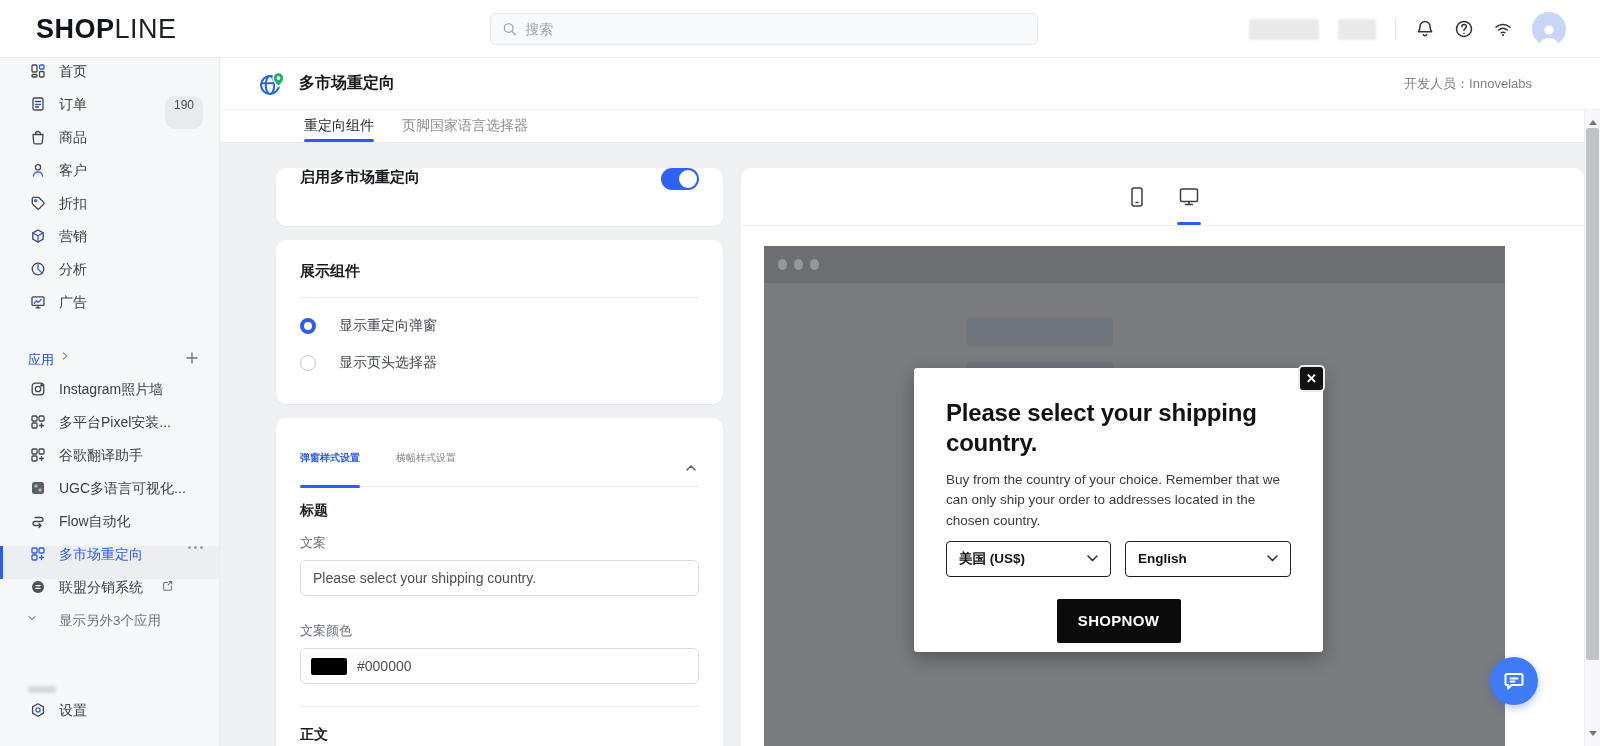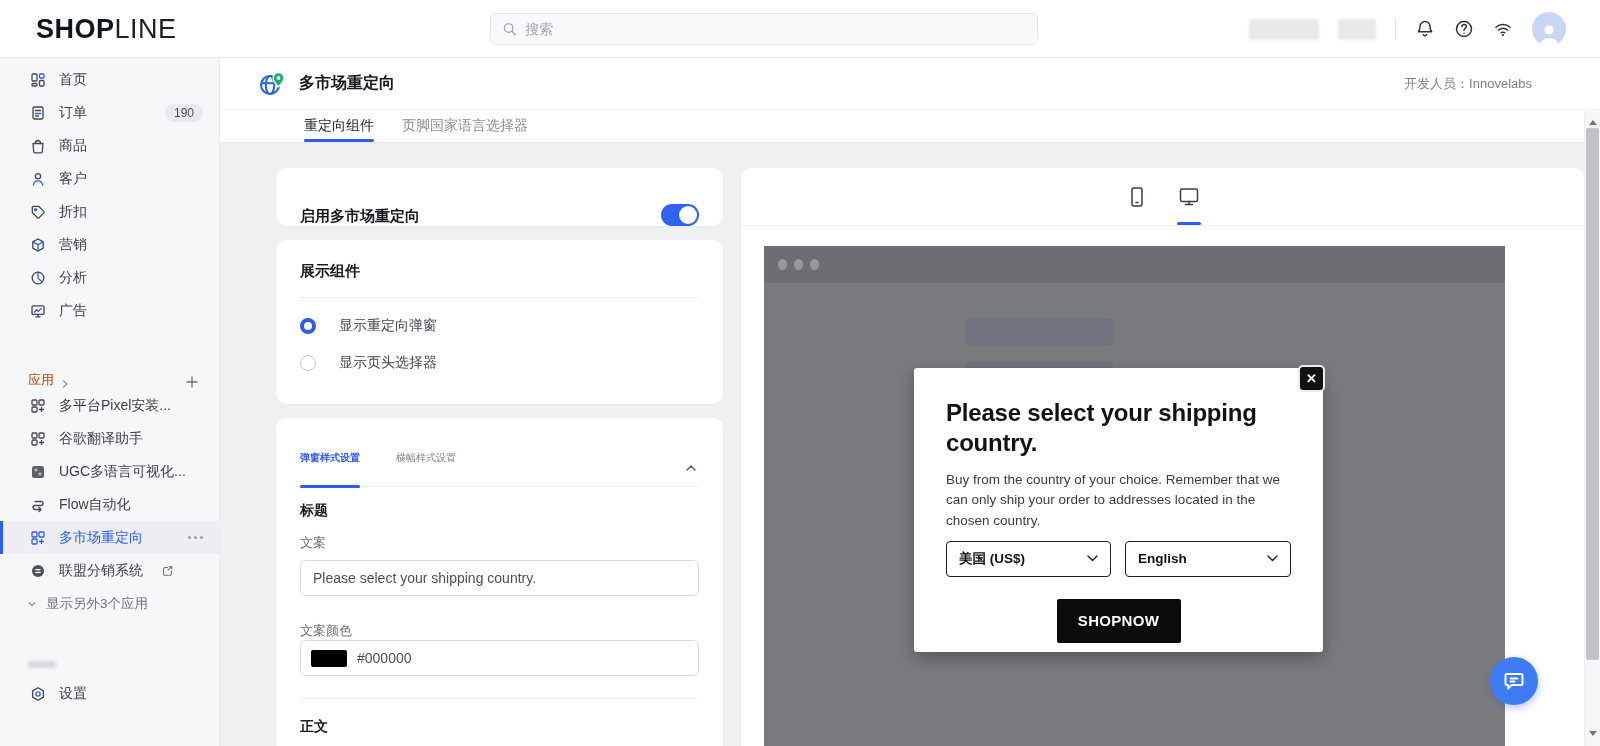--- a/index.html
+++ b/index.html
@@ -19,36 +19,36 @@
   .top-right { position:absolute; right:34px; top:0; height:58px; display:flex; align-items:center; gap:19px; }
   .redact { height:21px; background:#e9e9e9; border-radius:2px; filter:blur(1px); }
   .vdiv { width:1px; height:22px; background:#e2e3e7; }
   .tbi { width:20px; height:20px; cursor:pointer; }
   .avatar { width:34px; height:34px; border-radius:50%; background:#c9d6f3; display:flex; align-items:flex-end;
             justify-content:center; overflow:hidden; cursor:pointer; }
 
   
   .sidebar { position:absolute; left:0; top:58px; width:220px; bottom:0; background:#f6f7f9;
              border-right:1px solid #e8eaec; padding-top:5px; z-index:20; }
-  .nav-item { height:33px; display:flex; align-items:center; padding-left:30px; gap:13px; font-size:14px;
+  .nav-item { height:33px; display:flex; padding-left:30px; gap:13px; font-size:14px;
               color:#3a3e45; cursor:pointer; position:relative; }
   .nav-item .ni { flex:0 0 16px; }
   .badge { margin-left:auto; margin-right:16px; background:#e8eaee; border-radius:10px; padding:2px 9px;
            font-size:12px; color:#484c54; }
-  .section-head { height:30px; margin-top:32px; display:flex; align-items:flex-end; padding:0 20px 0 28px;
-           font-size:13px; color:#c2410c; }
+  .section-head { height:30px; margin-top:24px; display:flex; align-items:flex-start; padding:0 20px 0 28px;
+           font-size:13px; color:#1d4ed8; }
   .section-head .plus { margin-left:auto; cursor:pointer; }
   .caret { margin-left:6px; }
   .nav-item.selected { background:#eceef2; color:#2e5bf0; }
   .nav-item.selected::before { content:""; position:absolute; left:0; top:0; width:3px; height:100%; background:#2e5bf0; }
   .nav-item.selected .ni * { stroke:#2e5bf0; }
   .more-dots { margin-left:auto; margin-right:16px; display:flex; gap:3px; }
   .more-dots i { width:3px; height:3px; border-radius:50%; background:#9aa0a8; }
   .extlink { margin-left:5px; }
-  .show-more { color:#70747c; font-size:13.5px; padding-left:26px; gap:8px; }
+  .show-more { color:#70747c; font-size:13.5px; padding-left:26px; gap:21px; }
   .blur-item { width:28px; height:7px; background:#d6d8dd; border-radius:3px; margin:41px 0 0 28px; filter:blur(1.5px); }
   .settings-item { margin-top:9px; }
   .ni { width:16px; height:16px; }
   .ni * { stroke:#42464e; fill:none; stroke-width:1.3; stroke-linecap:round; stroke-linejoin:round; }
   .ni .acc { stroke:#2e5bf0; }
   .ni .fdark { fill:#596068; stroke:none; } .ni .flight { fill:#aeb4bc; stroke:none; }
   .ni .fcirc { fill:#4d525a; stroke:none; } .ni .fwhite { stroke:#fff; stroke-width:1.1; }
 
   
   .app-title-row { position:absolute; left:220px; top:58px; right:0; height:52px; background:#fff;
@@ -59,21 +59,21 @@
             border-bottom:1px solid #e8eaec; display:flex; align-items:stretch; padding-left:84px; gap:28px; }
   .mtab { display:flex; align-items:center; font-size:14px; color:#8a8e96; cursor:pointer; position:relative; }
   .mtab.active { color:#24282e; }
   .mtab.active::after { content:""; position:absolute; left:0; right:0; bottom:0; height:3px; background:#2e5bf0; border-radius:2px; }
 
   
   .content { position:absolute; left:220px; top:143px; right:16px; bottom:0; background:#eef0f2;
              padding:25px 0 0 56px; display:flex; gap:18px; overflow:hidden; }
   .leftcol { width:447px; flex:0 0 447px; }
   .card { background:#fff; border-radius:10px; box-shadow:0 1px 2px rgba(20,30,50,.04); }
-  .card-enable { height:58px; display:flex; align-items:flex-end; justify-content:space-between; padding:0 24px; }
+  .card-enable { height:58px; display:flex; align-items:flex-start; justify-content:space-between; padding:0 24px; }
   .card-title { font-size:15px; font-weight:bold; color:#16191e; }
   .toggle { width:38px; height:22px; border-radius:11px; background:#2e62f2; position:relative; cursor:pointer; }
   .toggle i { position:absolute; right:2px; top:2px; width:18px; height:18px; border-radius:50%; background:#fff; }
   .card-display { margin-top:14px; height:164px; padding:0 24px; }
   .card-display .card-title { padding-top:22px; }
   .hdiv { height:1px; background:#ebedf0; margin-top:16px; }
   .radio-row { margin-top:19px; display:flex; align-items:center; gap:23px; font-size:14px; color:#42464d; cursor:pointer; }
   .radio { width:16px; height:16px; border-radius:50%; background:#fff; border:1px solid #c6c9cf; flex:0 0 16px; }
   .radio.on { border:4.5px solid #2e5bf0; }
   .card-style { margin-top:14px; height:560px; padding:0 24px; position:relative; }
@@ -81,21 +81,21 @@
   .stab { display:flex; align-items:center; padding-top:12px; font-size:10px; color:#7e828a; cursor:pointer; position:relative; }
   .stab.active { color:#2e5bf0; font-weight:bold; }
   .stab.active::after { content:""; position:absolute; left:0; right:0; bottom:-2px; height:3px; background:#2e5bf0; border-radius:2px; }
   .collapse-btn { position:absolute; right:24px; top:42px; width:16px; height:16px; cursor:pointer; }
   .f-title { margin-top:15px; font-size:14px; font-weight:bold; color:#1a1d23; }
   .f-label { margin-top:14px; font-size:13px; color:#6d717a; }
   .text-input { margin-top:8px; height:36px; border:1px solid #d9dbe0; border-radius:6px; display:flex;
                 align-items:center; padding:0 12px; }
   .text-input input { border:none; outline:none; width:100%; font-size:14px; color:#4b4f57;
                 font-family:"Liberation Sans",sans-serif; }
-  .color-input { margin-top:0; height:36px; border:1px solid #d9dbe0; border-radius:6px; display:flex;
+  .color-input { margin-top:8px; height:36px; border:1px solid #d9dbe0; border-radius:6px; display:flex;
                 align-items:center; padding:0 10px; gap:10px; font-size:14px; color:#4b4f57; cursor:pointer; }
   .swatch { width:36px; height:17px; background:#000; border-radius:2px; }
   .hdiv2 { height:1px; background:#ebedf0; margin-top:22px; }
 
   
   .preview-card { flex:1; height:900px; position:relative; padding:0 23px; }
   .device-row { height:58px; border-bottom:1px solid #ebedf0; display:flex; align-items:center;
                 justify-content:center; gap:30px; margin:0 -23px; padding:0 23px; }
   .dev { height:100%; display:flex; align-items:center; position:relative; cursor:pointer; }
   .dev.active::after { content:""; position:absolute; left:50%; transform:translateX(-50%); bottom:0;
@@ -249,20 +249,28 @@
     <svg class="caret" width="10" height="10" viewBox="0 0 10 10">
         <path d="M3.5 2 7 5 3.5 8" fill="none" stroke="#8b8f97" stroke-width="1.2" stroke-linecap="round"></path>
       </svg>
     <svg class="plus" width="14" height="14" viewBox="0 0 14 14">
         <path d="M7 2v10M2 7h10" stroke="#6d717a" stroke-width="1.3" stroke-linecap="round"></path>
       </svg>
   </div>
 
   <div class="nav-item">
     <svg class="ni" viewBox="0 0 16 16">
+        <rect x="2.2" y="2.2" width="11.6" height="11.6" rx="3"></rect>
+        <circle cx="8" cy="8" r="2.7"></circle>
+        <circle cx="11.6" cy="4.4" r=".8" fill="#42464e" stroke="none"></circle>
+      </svg>
+    <span>Instagram照片墙</span>
+  </div>
+  <div class="nav-item">
+    <svg class="ni" viewBox="0 0 16 16">
         <rect x="2" y="2" width="5" height="5" rx="1"></rect>
         <rect x="9" y="2" width="5" height="5" rx="1"></rect>
         <rect x="2" y="9" width="5" height="5" rx="1"></rect>
         <path d="M11.5 9.5v4M9.5 11.5h4"></path>
       </svg>
     <span>多平台Pixel安装...</span>
   </div>
   <div class="nav-item">
     <svg class="ni" viewBox="0 0 16 16">
         <rect x="2" y="2" width="5" height="5" rx="1"></rect>

